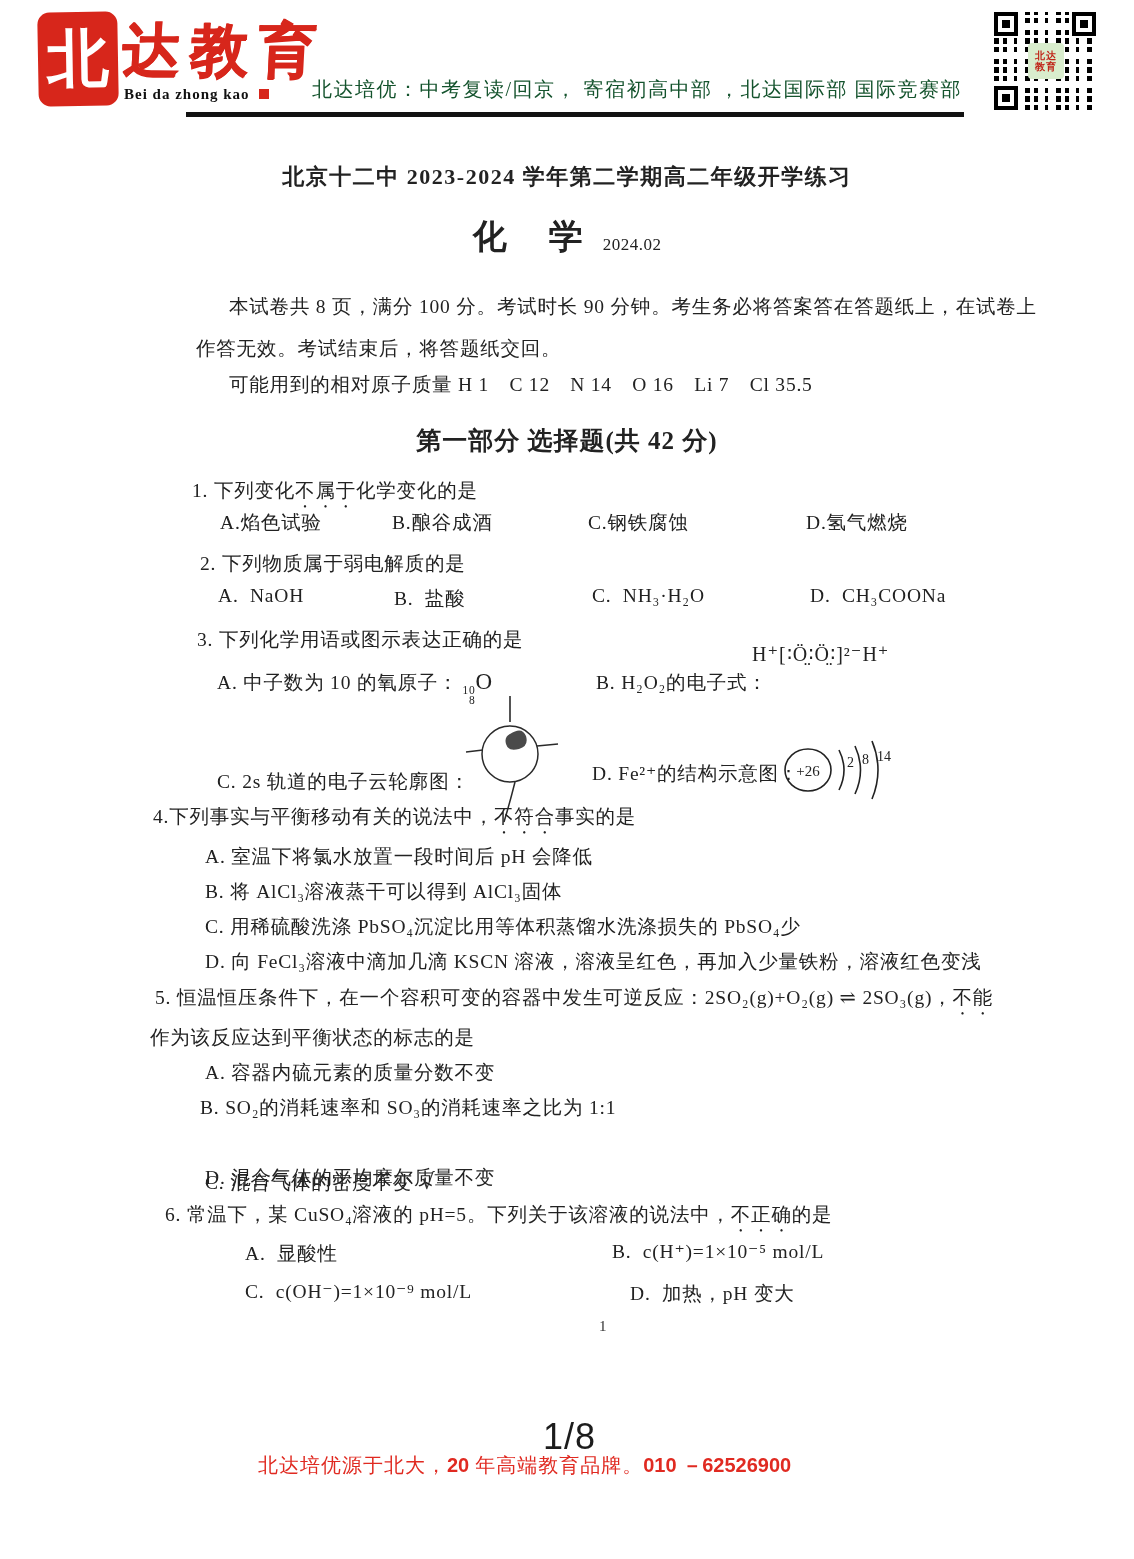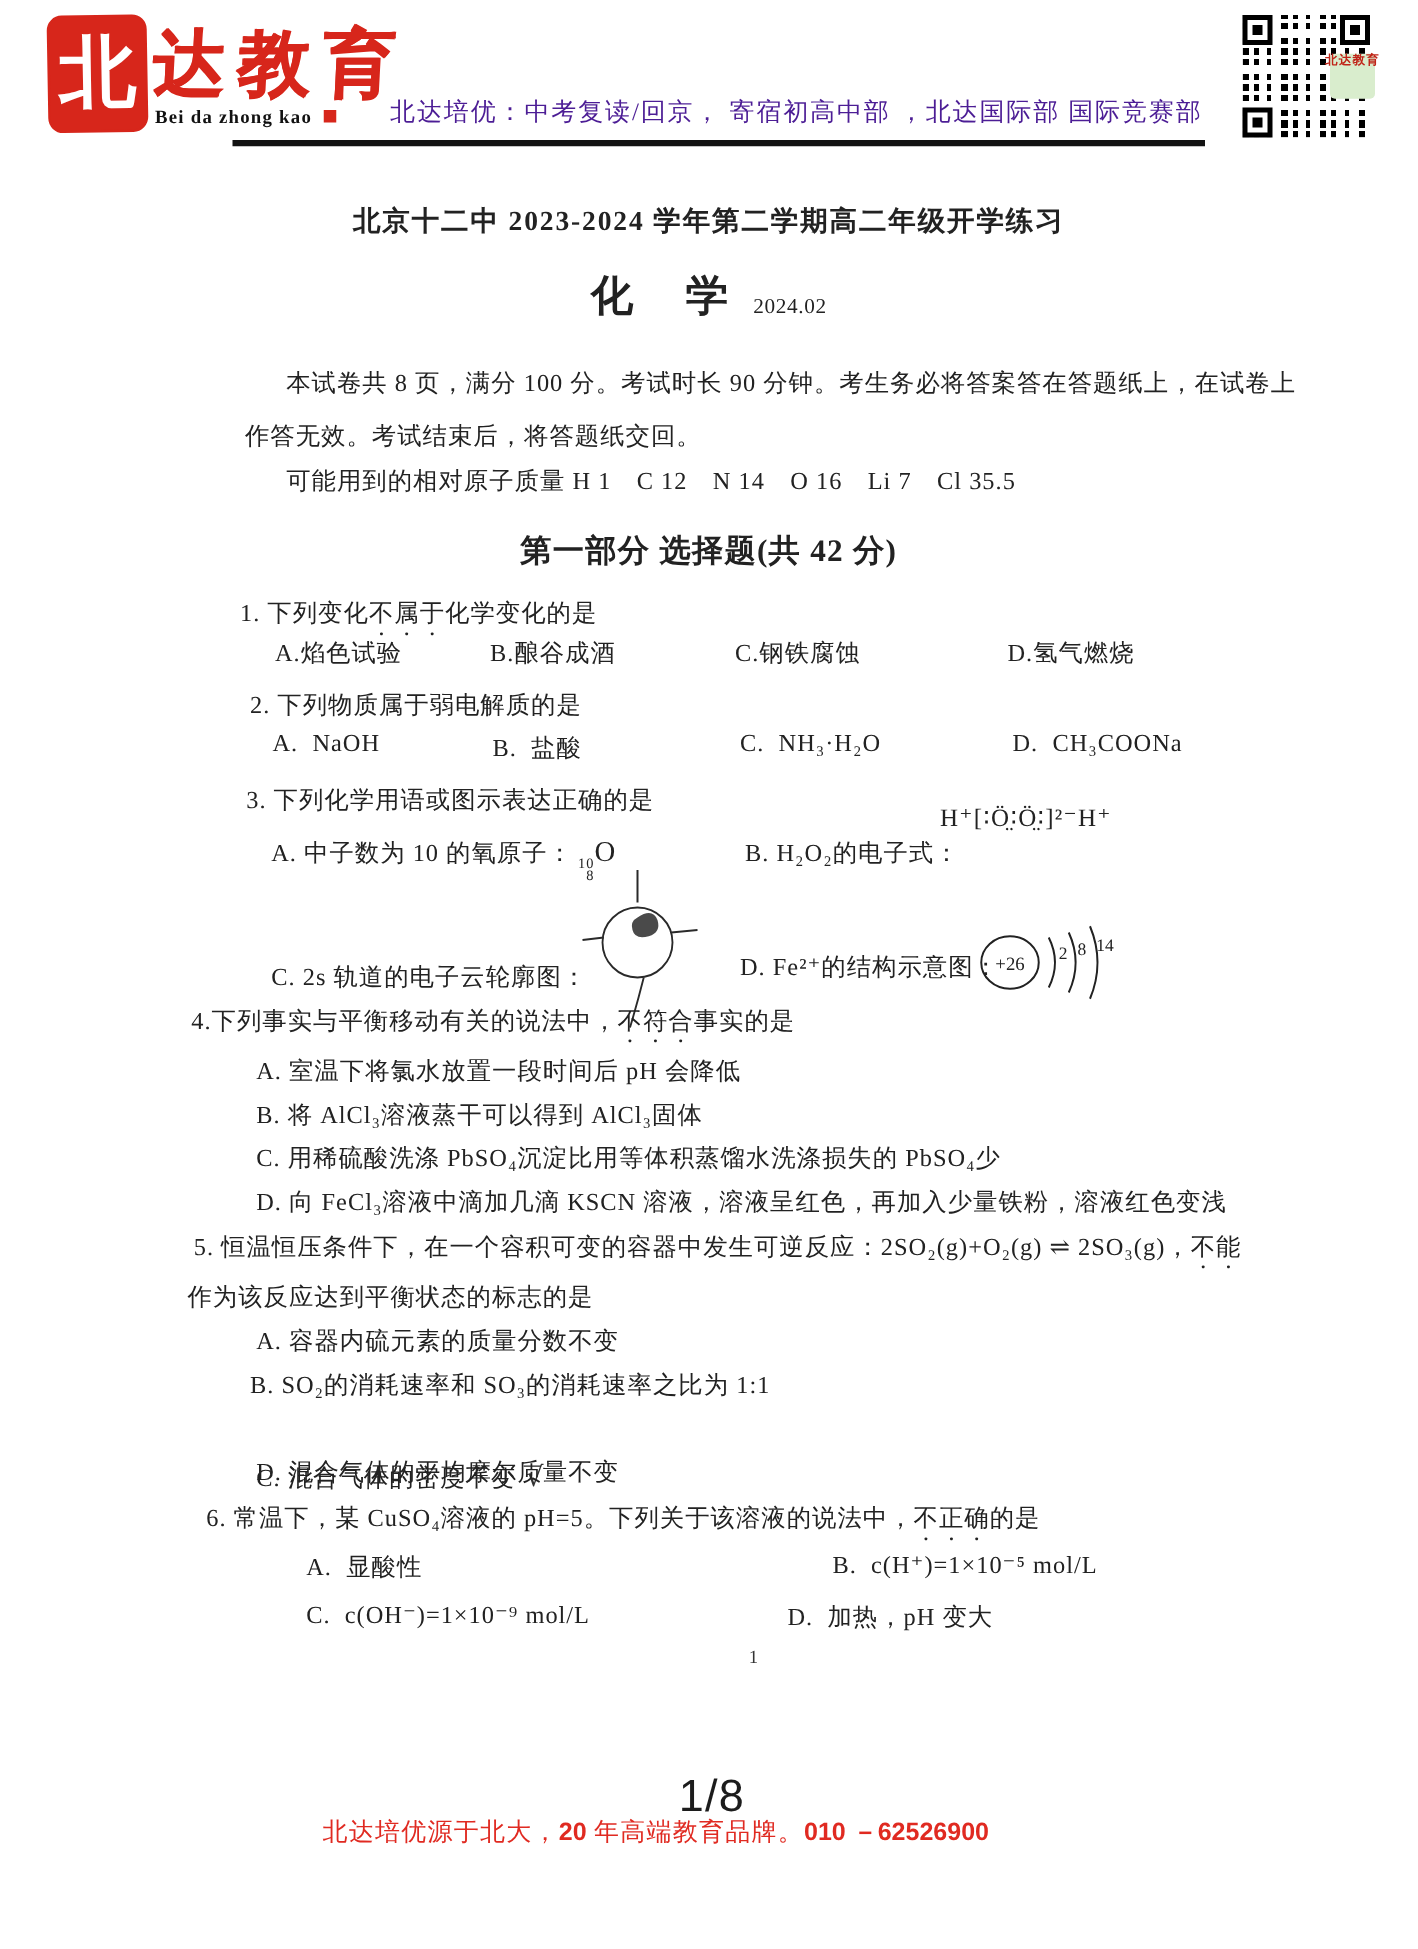--- a/index.html
+++ b/index.html
@@ -21,38 +21,38 @@
     box-shadow:0 0 0 2px #d7261b;
   }
   .seal span { color:#fff; font-size:62px; font-weight:bold; line-height:1; }
   .brand-script {
     left:122px; top:12px; color:#d7261b; font-size:58px; font-weight:900;
     letter-spacing:10px; transform:skewX(-3deg);
     text-shadow:1px 0 0 #d7261b, 0 1px 0 #d7261b;
   }
   .brand-sub { left:124px; top:86px; font-size:15px; font-weight:bold; color:#111; letter-spacing:1px; }
   .red-square { display:inline-block; width:10px; height:10px; background:#d7261b; margin-left:9px; }
-  .slogan { left:312px; top:76px; color:#4c1d95; font-size:20px; letter-spacing:1.5px; }
+  .slogan { left:312px; top:76px; color:#14532d; font-size:20px; letter-spacing:1.5px; }
   .rule { left:186px; top:112px; width:778px; height:5px; background:#121212; }
 
   
   .qr { left:994px; top:12px; width:102px; height:98px; background:#fff; }
   .qr-noise {
     position:absolute; inset:0;
     background:repeating-linear-gradient(90deg,#000 0 5px,#fff 5px 9px,#000 9px 13px,#fff 13px 20px,#000 20px 23px,#fff 23px 31px);
     -webkit-mask:repeating-linear-gradient(0deg,#000 0 5px,transparent 5px 8px,#000 8px 14px,transparent 14px 17px,#000 17px 22px,transparent 22px 29px);
             mask:repeating-linear-gradient(0deg,#000 0 5px,transparent 5px 8px,#000 8px 14px,transparent 14px 17px,#000 17px 22px,transparent 22px 29px);
   }
   .qr-finder { position:absolute; width:24px; height:24px; border:4px solid #000; background:#fff; }
   .qr-finder::after { content:""; position:absolute; left:4px; top:4px; width:8px; height:8px; background:#000; }
   .qr-finder.tl { left:0; top:0; } .qr-finder.tr { right:0; top:0; } .qr-finder.bl { left:0; bottom:0; }
   .qr-label {
     position:absolute; left:34px; top:31px; width:36px; height:36px; background:#d9edcd;
-    border-radius:4px; display:flex; flex-direction:row; justify-content:center;
-    font-size:10px; line-height:11px; color:#c02418; font-weight:bold; letter-spacing:1px;margin-left:36px;
+    border-radius:4px; display:flex; flex-direction:column; align-items:center; justify-content:center;
+    font-size:10px; line-height:11px; color:#c02418; font-weight:bold; letter-spacing:1px;
   }
 
   
   .title1 { top:162px; font-size:22px; font-weight:bold; letter-spacing:1.5px; }
   .subject-row { top:214px; display:flex; justify-content:center; align-items:flex-end; width:100%; left:0; }
   .subject { font-size:34px; font-weight:bold; letter-spacing:4px; }
   .subject-date { font-size:17px; padding:0 0 5px 16px; letter-spacing:0.5px; }
   .section-head { top:424px; font-size:25px; font-weight:bold; letter-spacing:1px; }
 
   
@@ -185,21 +185,21 @@
       <span>C. 混合气体的密度不变</span><span class="check">√</span>
     </div>
     <div class="abs line" style="left:205px; top:1164px;">D. 混合气体的平均摩尔质量不变</div>
   </div>
 
   <div class="abs line" style="left:165px; top:1201px;">
     <span>6.  常温下，某 CuSO₄溶液的 pH=5。下列关于该溶液的说法中，</span><span class="emph">不正确</span><span>的是</span>
   </div>
   <div>
     <span class="abs line pre" style="left:245px; top:1240px;">A.  显酸性</span>
-    <span class="abs line pre" style="left:666px; top:1240px;">B.  c(H⁺)=1×10⁻⁵ mol/L</span>
+    <span class="abs line pre" style="left:612px; top:1240px;">B.  c(H⁺)=1×10⁻⁵ mol/L</span>
     <span class="abs line pre" style="left:245px; top:1280px;">C.  c(OH⁻)=1×10⁻⁹ mol/L</span>
     <span class="abs line pre" style="left:630px; top:1280px;">D.  加热，pH 变大</span>
   </div>
 
   <div class="abs scan-digit" style="left:599px; top:1318px;">1</div>
   <div class="abs page-num" style="left:543px; top:1416px;">1/8</div>
   <div class="abs foot-red" style="left:258px; top:1452px;">
     <span>北达培优源于北大，</span><b>20</b><span> 年高端教育品牌。</span><b>010 －62526900</b>
   </div>
 

